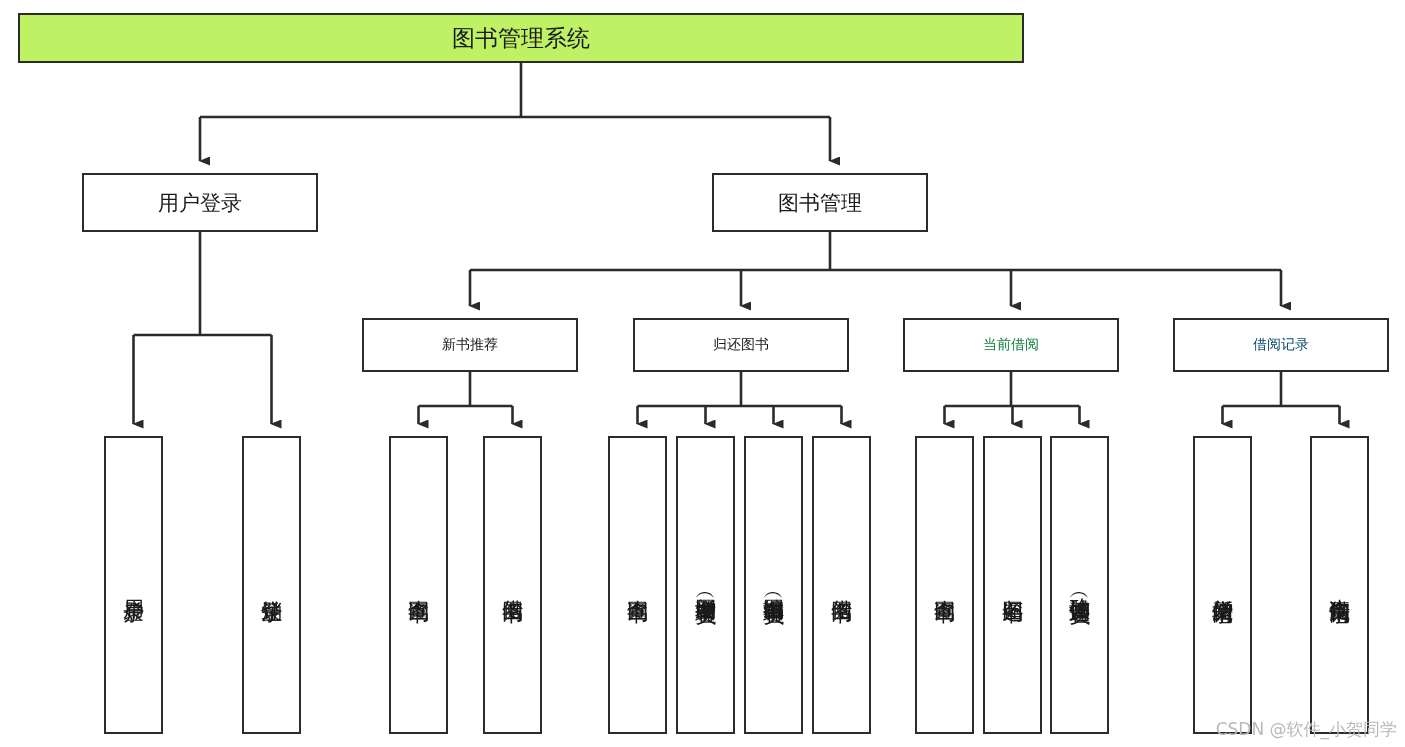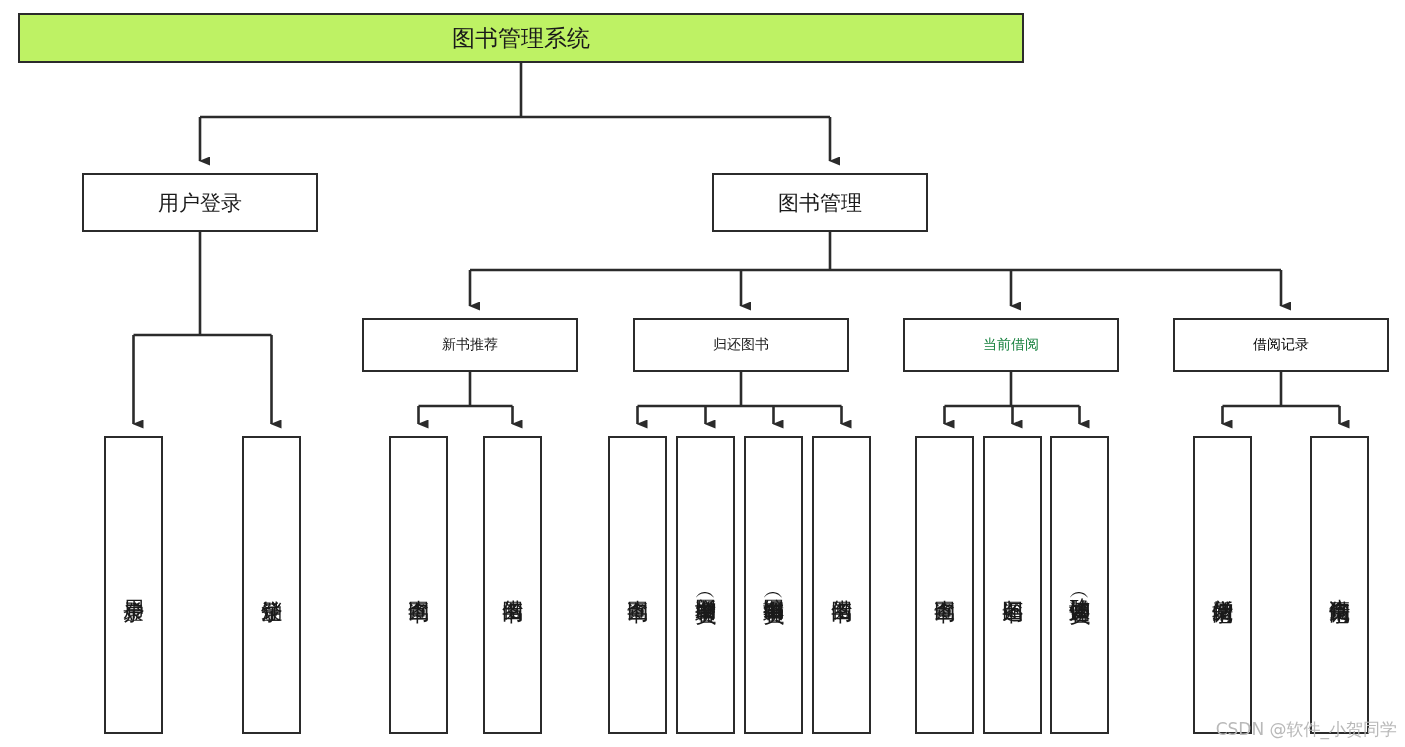--- a/index.html
+++ b/index.html
@@ -79,21 +79,21 @@
       </div>
       <div class="node level3" style="left: 362px; top: 318px; width: 216px; height: 54px; border-color: rgb(43, 43, 43); background: rgb(255, 255, 255); color: rgb(26, 26, 26);">
         <span class="h-text">新书推荐</span>
       </div>
       <div class="node level3" style="left: 633px; top: 318px; width: 216px; height: 54px; border-color: rgb(43, 43, 43); background: rgb(255, 255, 255); color: rgb(26, 26, 26);">
         <span class="h-text">归还图书</span>
       </div>
       <div class="node level3" style="left: 903px; top: 318px; width: 216px; height: 54px; border-color: rgb(43, 43, 43); background: rgb(255, 255, 255); color: #15803d;">
         <span class="h-text">当前借阅</span>
       </div>
-      <div class="node level3" style="left: 1173px; top: 318px; width: 216px; height: 54px; border-color: rgb(43, 43, 43); background: rgb(255, 255, 255); color: #000000;">
+      <div class="node level3" style="left: 1173px; top: 318px; width: 216px; height: 54px; border-color: rgb(43, 43, 43); background: rgb(255, 255, 255); color: #0c4a6e;">
         <span class="h-text">借阅记录</span>
       </div>
       <div class="node level4 leaf" style="left: 104px; top: 436px; width: 59px; height: 298px; border-color: rgb(43, 43, 43); background: rgb(255, 255, 255); color: rgb(26, 26, 26);">
         <span class="leaf-text">用户登录</span>
       </div>
       <div class="node level4 leaf" style="left: 242px; top: 436px; width: 59px; height: 298px; border-color: rgb(43, 43, 43); background: rgb(255, 255, 255); color: rgb(26, 26, 26);">
         <span class="leaf-text">注销登录</span>
       </div>
       <div class="node level4 leaf" style="left: 389px; top: 436px; width: 59px; height: 298px; border-color: rgb(43, 43, 43); background: rgb(255, 255, 255); color: rgb(26, 26, 26);">
         <span class="leaf-text">查询图书</span>

